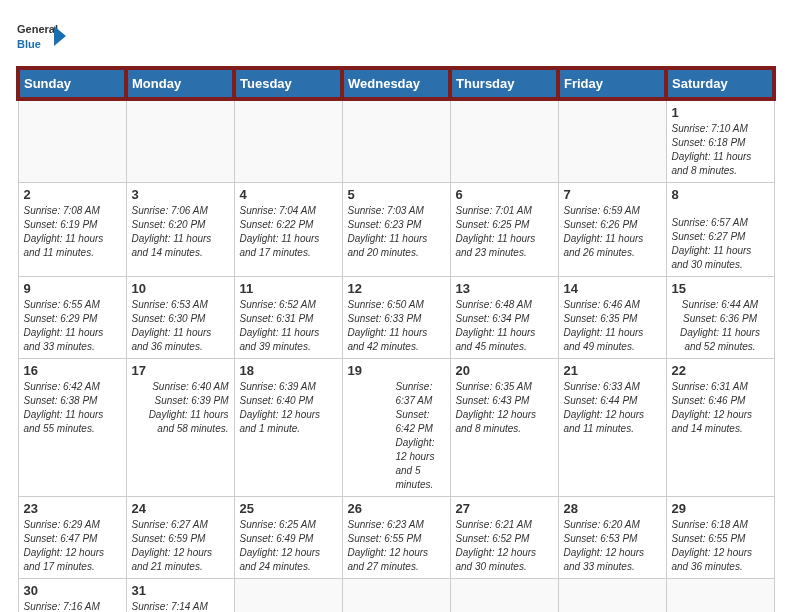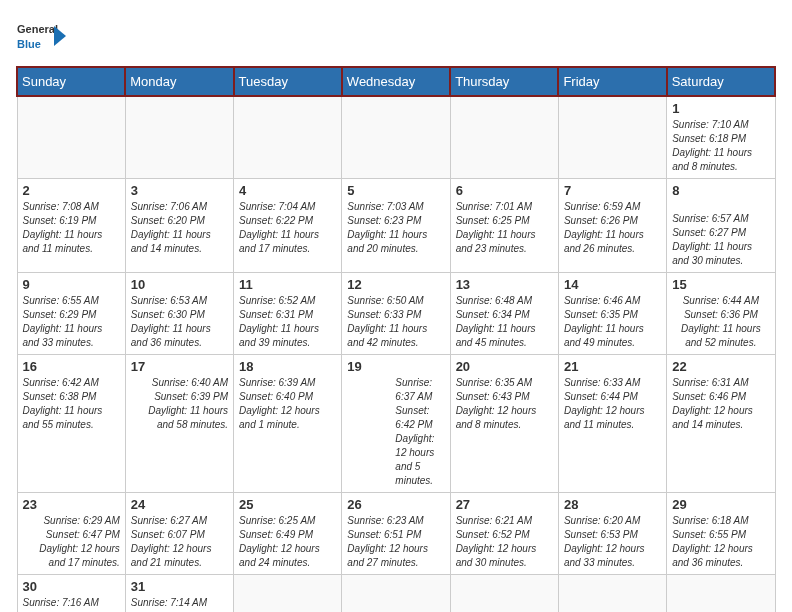--- a/index.html
+++ b/index.html
@@ -35,24 +35,24 @@
     }
     .calendar {
       width: 100%;
       border-collapse: collapse;
       border: 1px solid #ccc;
     }
     .calendar th {
       background: #2c6fad;
       color: #fff;
       font-size: 13px;
-      font-weight: normal;
+      font-weight: bold;
       padding: 6px 4px;
       text-align: left;
-      border: 2px solid #7f1d1d;
+      border: 4px solid #7f1d1d;
       margin-top: 31px;
     }
     .calendar td {
       vertical-align: top;
       border: 1px solid #ccc;
       padding: 4px 5px;
       width: calc(100% / 7);
       min-height: 70px;
       font-size: 10.5px;
       color: #333;
@@ -248,40 +248,40 @@
         <td>
           <span class="day-number">22</span>
           <div class="day-info" style="white-space: pre-line;">Sunrise: 6:31 AM
 Sunset: 6:46 PM
 Daylight: 12 hours and 14 minutes.</div>
         </td>
       </tr>
       <tr>
         <td>
           <span class="day-number">23</span>
-          <div class="day-info" style="white-space: pre-line; text-align: right;">Sunrise: 6:29 AM
+          <div class="day-info" style="white-space: pre-line;">Sunrise: 6:29 AM
 Sunset: 6:47 PM
 Daylight: 12 hours and 17 minutes.</div>
         </td>
         <td>
           <span class="day-number">24</span>
           <div class="day-info" style="white-space: pre-line;">Sunrise: 6:27 AM
-Sunset: 6:07 PM
+Sunset: 6:59 PM
 Daylight: 12 hours and 21 minutes.</div>
         </td>
         <td>
           <span class="day-number">25</span>
           <div class="day-info" style="white-space: pre-line;">Sunrise: 6:25 AM
 Sunset: 6:49 PM
 Daylight: 12 hours and 24 minutes.</div>
         </td>
         <td>
           <span class="day-number">26</span>
           <div class="day-info" style="white-space: pre-line;">Sunrise: 6:23 AM
-Sunset: 6:51 PM
+Sunset: 6:55 PM
 Daylight: 12 hours and 27 minutes.</div>
         </td>
         <td>
           <span class="day-number">27</span>
           <div class="day-info" style="white-space: pre-line;">Sunrise: 6:21 AM
 Sunset: 6:52 PM
 Daylight: 12 hours and 30 minutes.</div>
         </td>
         <td>
           <span class="day-number">28</span>

